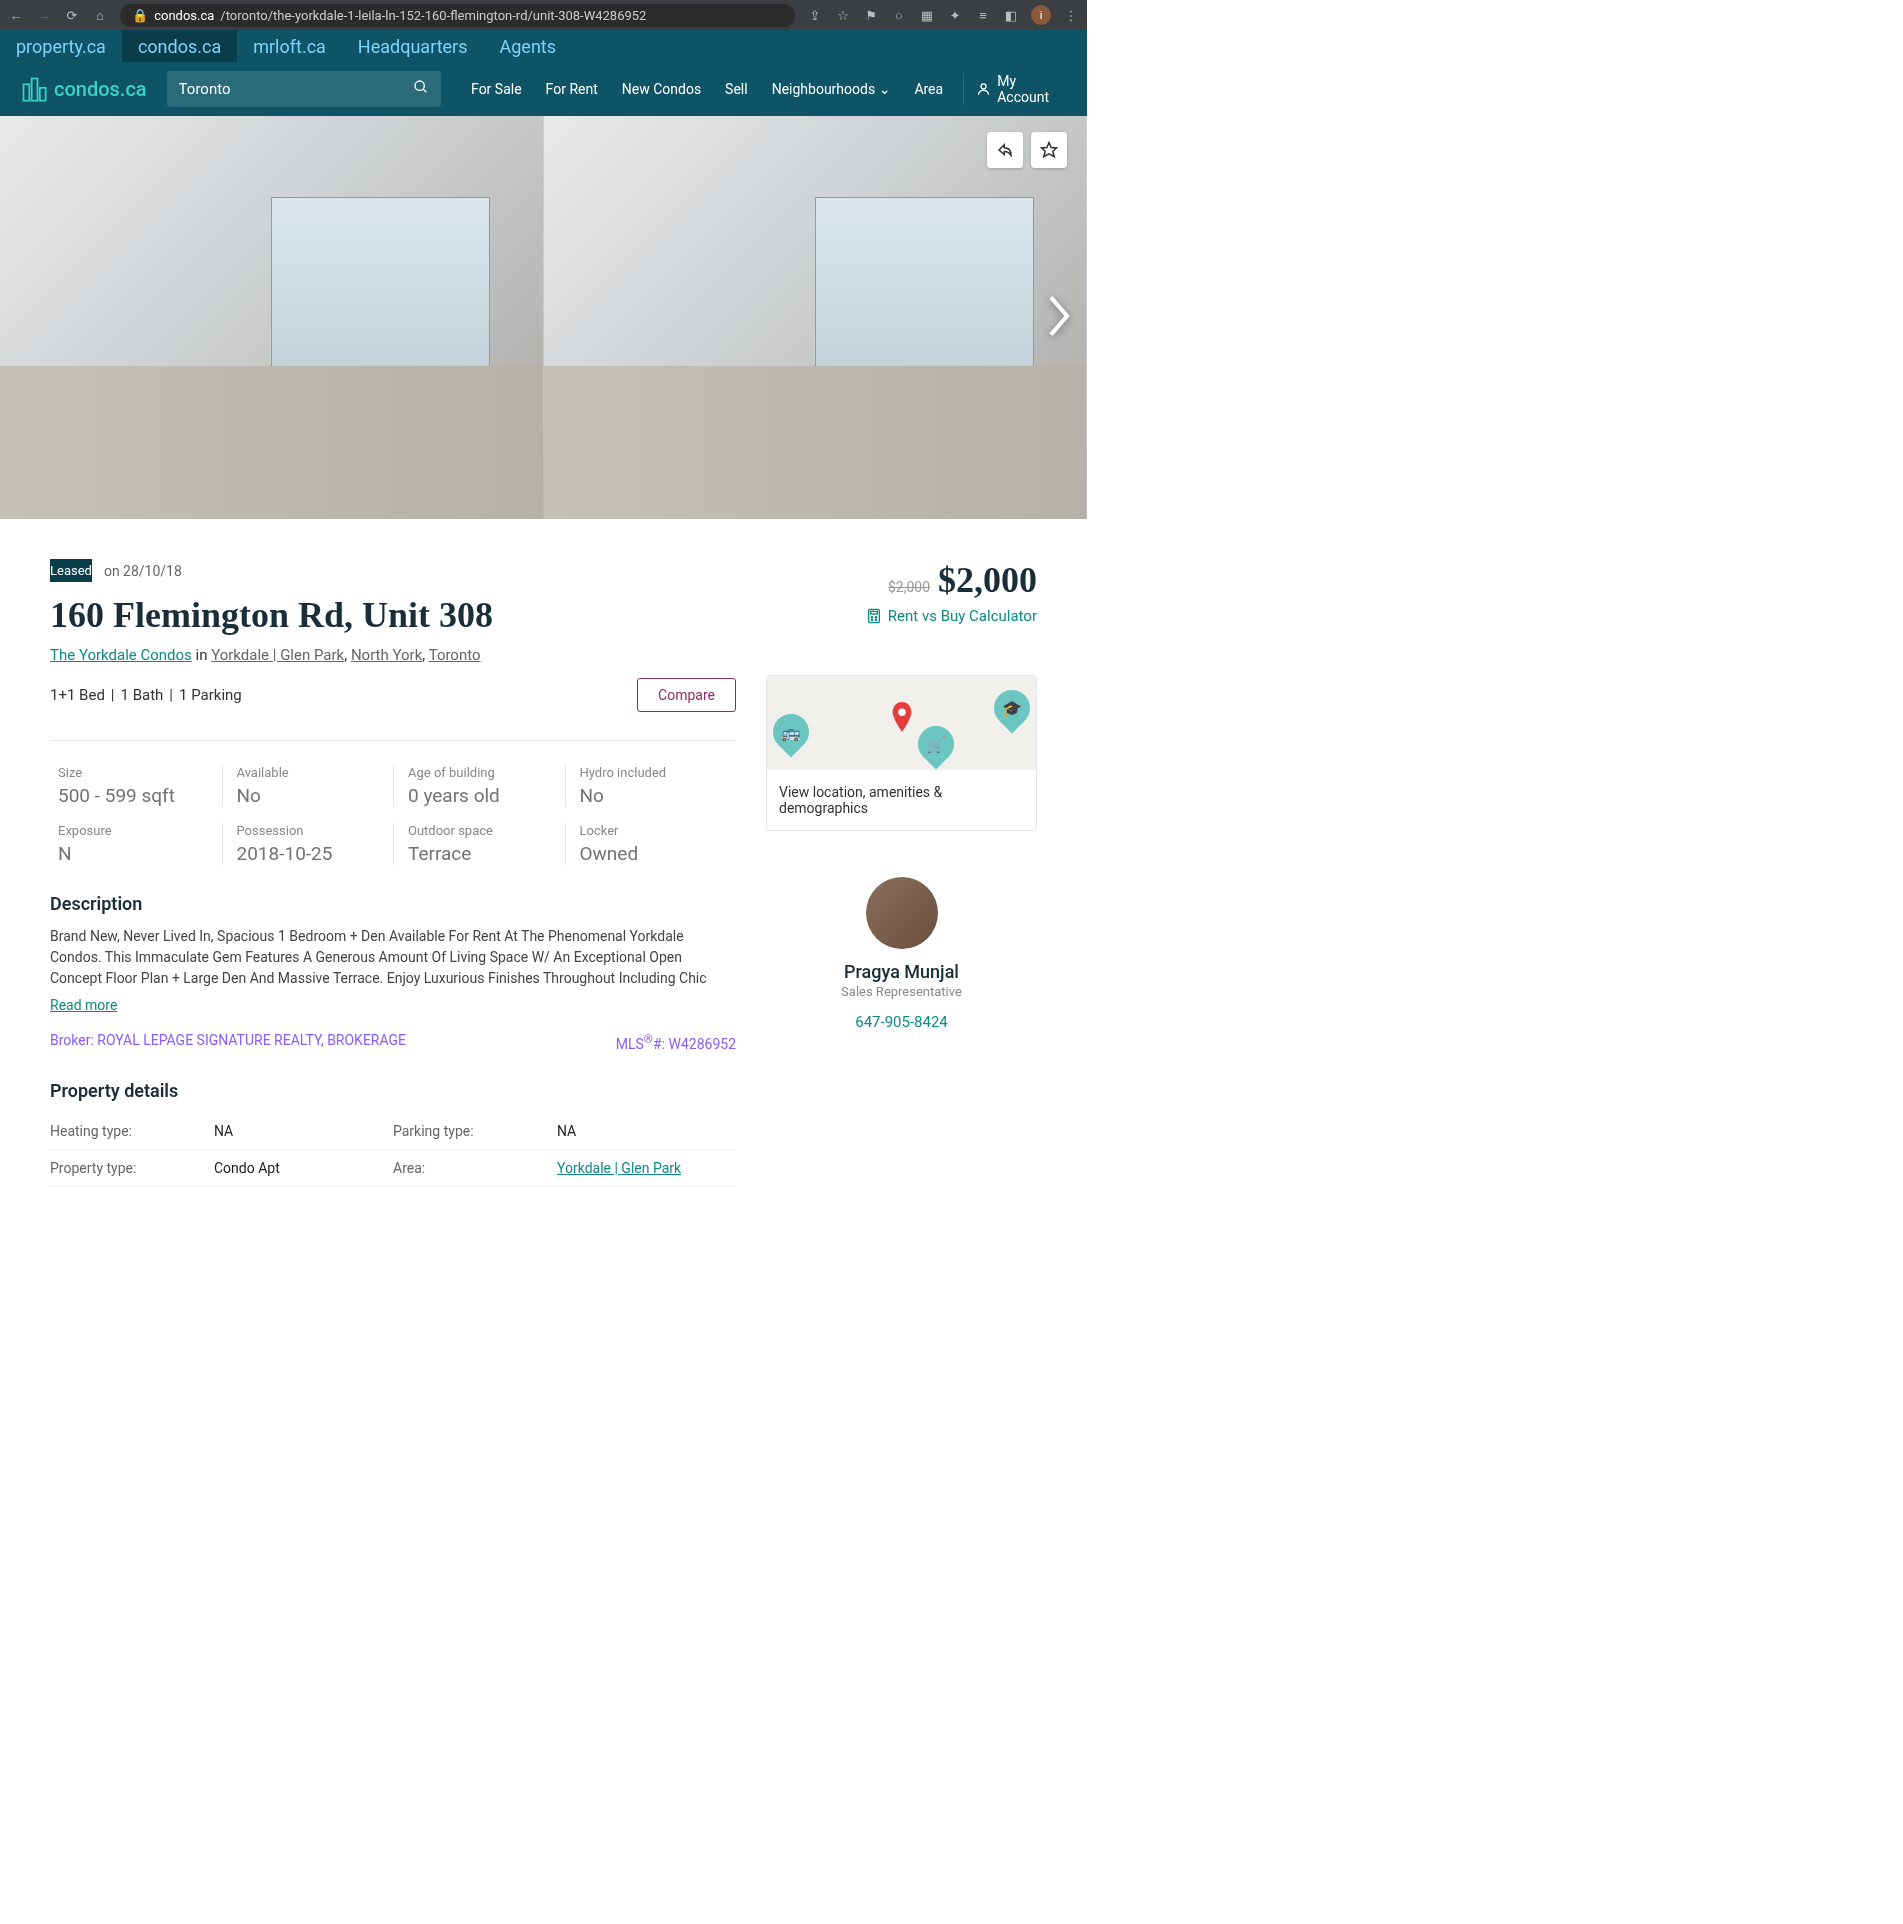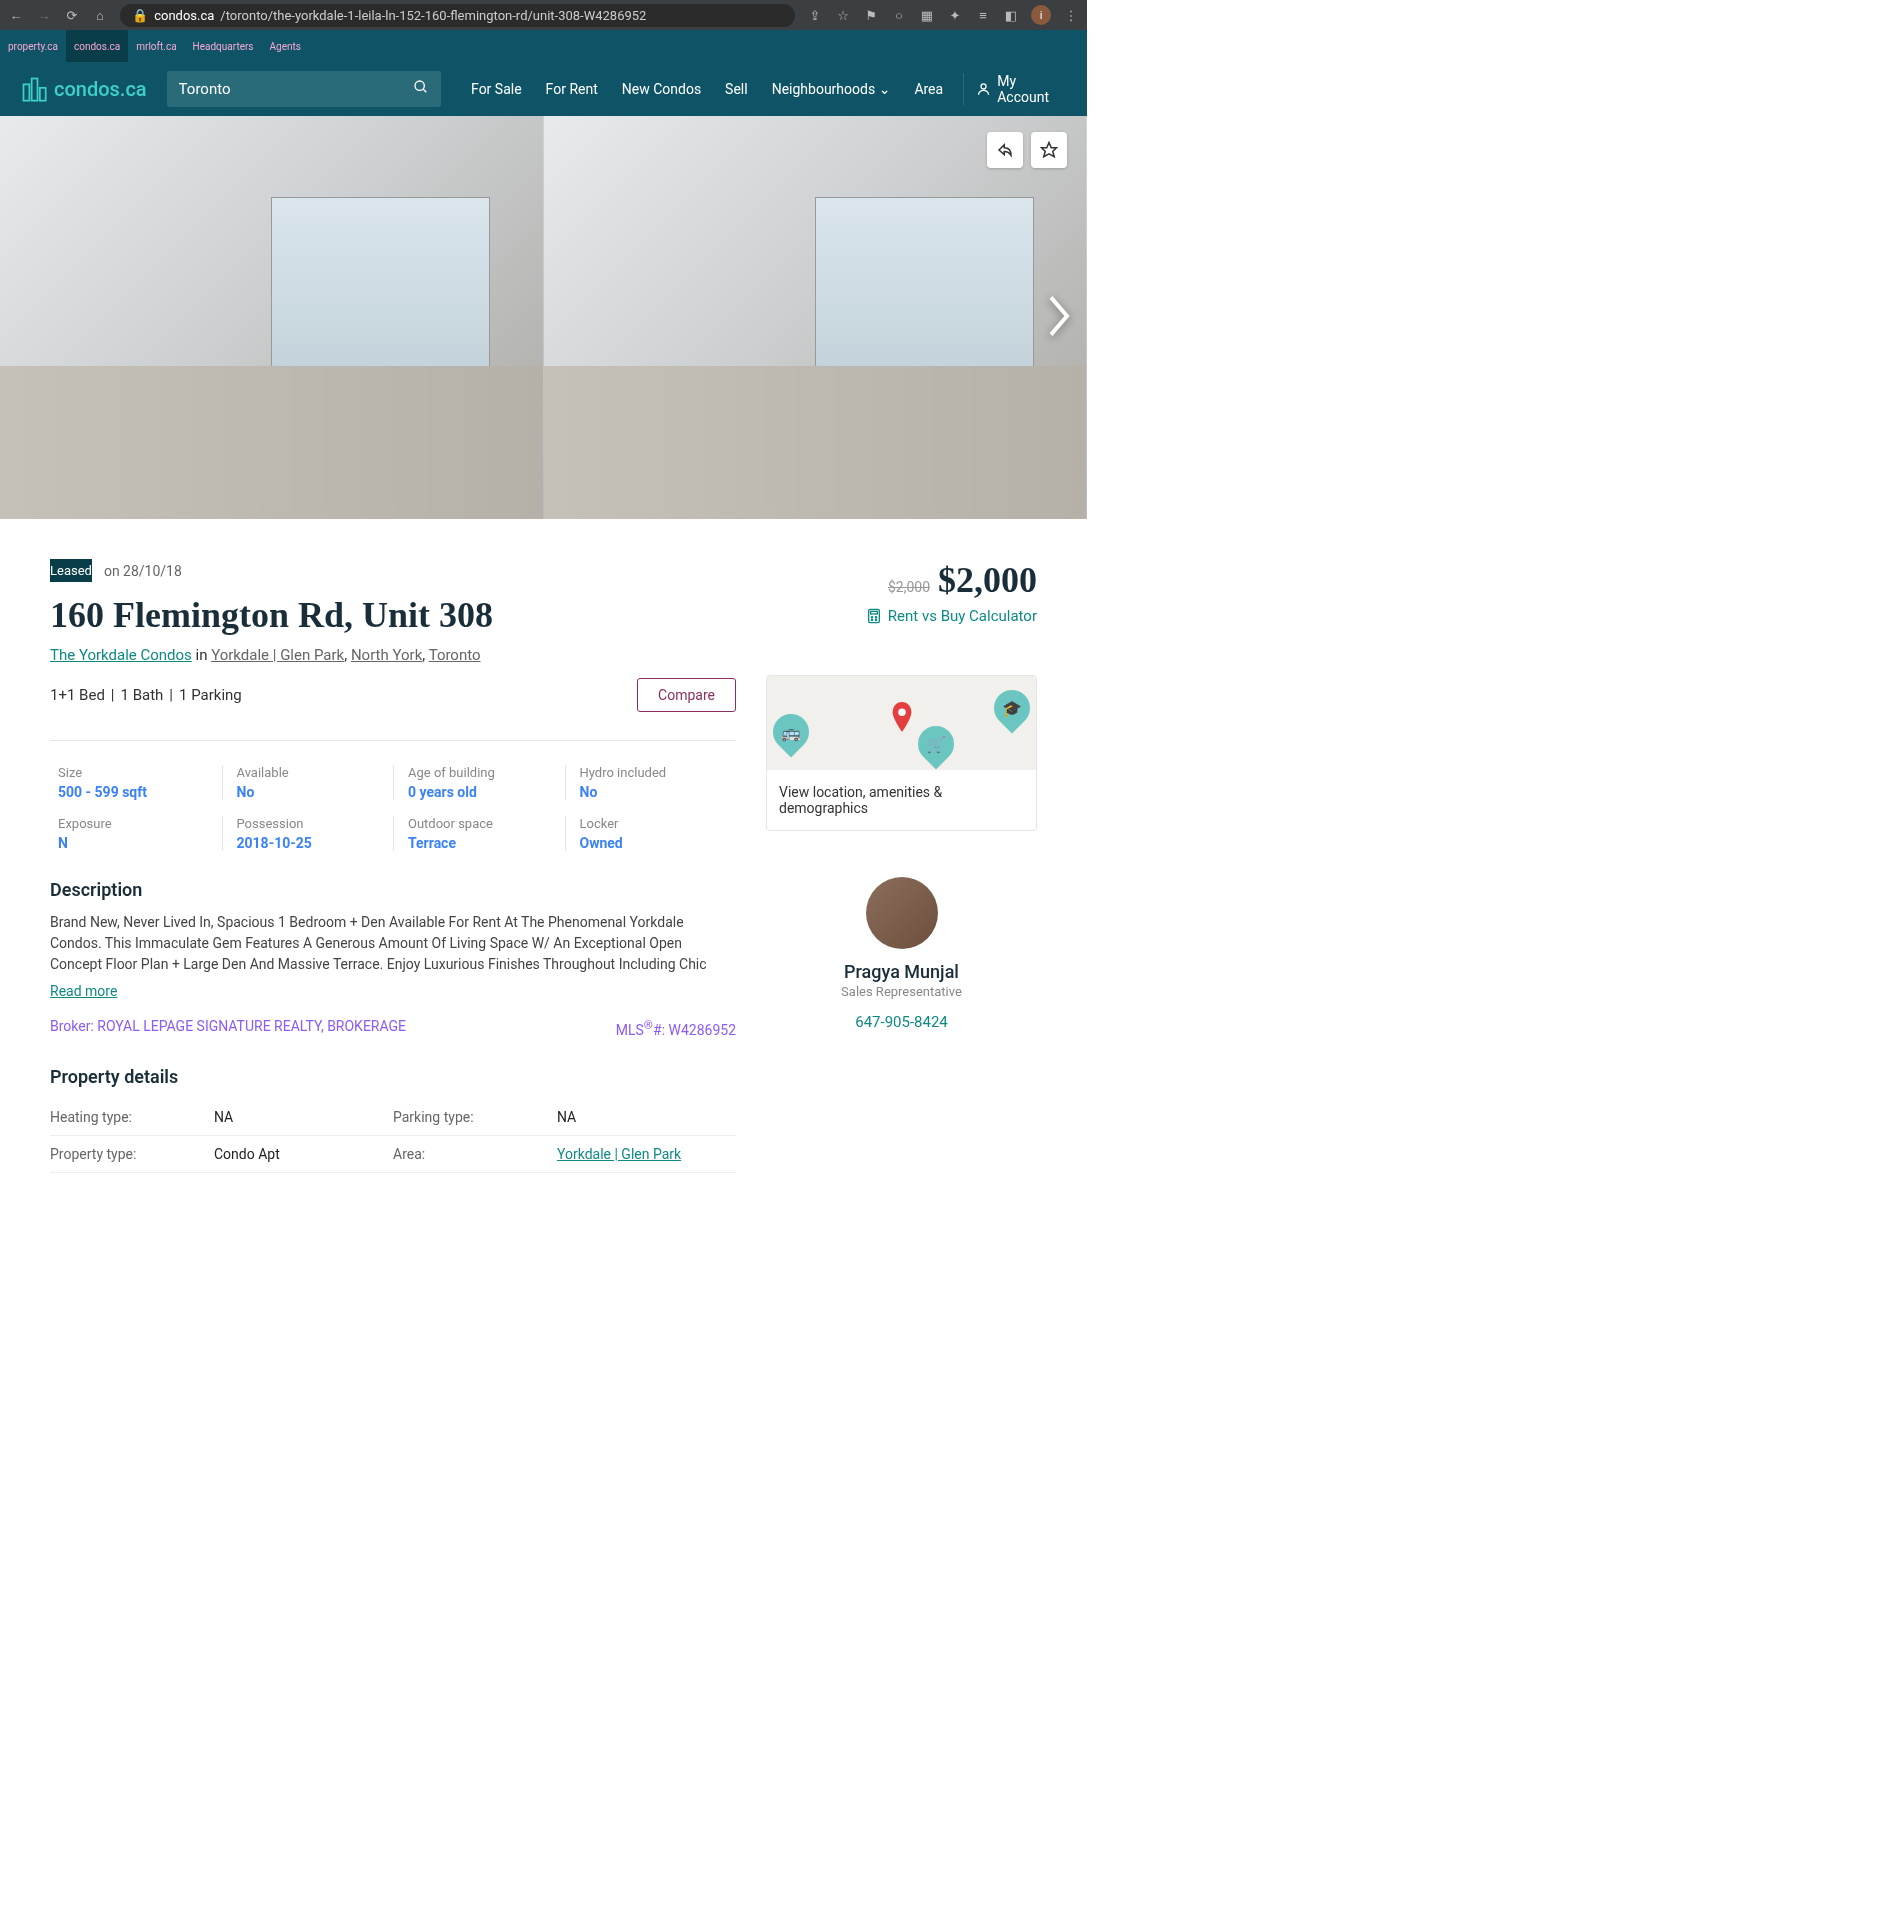--- a/index.html
+++ b/index.html
@@ -5,21 +5,21 @@
 *{margin:0;padding:0;box-sizing:border-box;font-family:-apple-system,BlinkMacSystemFont,"Segoe UI",Roboto,sans-serif}
 body{background:#fff;width:1087px}
 .browser-chrome{background:#3c3f41;height:30px;display:flex;align-items:center;padding:0 8px;gap:12px;color:#bbb;font-size:13px}
 .browser-chrome .nav-icon{width:16px;height:16px;display:flex;align-items:center;justify-content:center;cursor:pointer}
 .url-bar{flex:1;background:#2b2b2b;border-radius:14px;padding:4px 12px;display:flex;align-items:center;gap:6px;color:#ccc;font-size:13px}
 .url-bar .domain{color:#fff}
 .chrome-right{display:flex;gap:12px;align-items:center}
 .chrome-right .ico{width:16px;height:16px;display:flex;align-items:center;justify-content:center}
 .avatar-circle{width:20px;height:20px;border-radius:50%;background:#8b5a3c;color:#fff;display:flex;align-items:center;justify-content:center;font-size:11px}
 .top-tabs{background:#0e5466;display:flex;height:32px;align-items:stretch}
-.top-tab{padding:0 8px;color:#f9a8d4;font-size:10px;display:flex;align-items:center;cursor:pointer}
+.top-tab{padding:0 16px;color:#7dd3fc;font-size:18px;display:flex;align-items:center;cursor:pointer}
 .top-tab.active{background:#0a3d4a}
 .site-header{background:#0e5466;height:54px;display:flex;align-items:center;padding:0 20px;gap:20px}
 .logo{display:flex;align-items:center;gap:6px;color:#3dd0c9;font-size:20px;font-weight:500}
 .logo-icon{width:28px;height:28px}
 .search-box{background:#2a6b7a;border-radius:3px;width:289px;height:36px;display:flex;align-items:center;padding:0 12px;color:#fff}
 .search-box input{background:transparent;border:none;color:#fff;font-size:15px;flex:1;outline:none}
 .search-box input::placeholder{color:#ccc}
 .nav-items{display:flex;gap:24px;align-items:center;color:#fff;font-size:14px;margin-left:10px}
 .nav-item{cursor:pointer;white-space:nowrap}
 .account{margin-left:auto;display:flex;align-items:center;gap:6px;color:#fff;font-size:14px;border-left:1px solid #2a6b7a;padding-left:12px}
@@ -43,21 +43,21 @@
 .stats-row{display:flex;gap:6px;font-size:15px;color:#333;align-items:center}
 .compare-btn{margin-left:auto;border:1px solid #8b2e5f;color:#8b2e5f;padding:8px 20px;border-radius:3px;background:#fff;font-size:14px;cursor:pointer}
 .price-block{text-align:right}
 .price-old{color:#999;text-decoration:line-through;font-size:14px;margin-right:4px}
 .price-new{font-size:36px;font-weight:600;color:#1a2e3a;font-family:Georgia,serif}
 .calc-link{color:#0e8a84;font-size:15px;cursor:pointer;display:flex;align-items:center;gap:6px;justify-content:flex-end;margin-top:6px}
 .facts-grid{display:grid;grid-template-columns:repeat(4,1fr);border-top:1px solid #e5e5e5;margin-top:28px;padding-top:24px;row-gap:16px}
 .fact{border-left:1px solid #e5e5e5;padding-left:14px}
 .fact:first-child,.fact:nth-child(5){border-left:none;padding-left:8px}
 .fact-label{color:#888;font-size:13px;margin-bottom:4px}
-.fact-value{color:#3b82f6;font-size:14px;font-weight:700}
+.fact-value{color:#737373;font-size:19px;font-weight:400}
 .section-title{font-size:18px;color:#1a2e3a;margin:28px 0 12px;font-weight:600}
 .desc{color:#444;font-size:14px;line-height:1.5}
 .read-more{color:#0e8a84;text-decoration:underline;font-size:14px;cursor:pointer;display:inline-block;margin-top:8px}
 .broker-row{display:flex;justify-content:space-between;color:#8b5cf6;font-size:14px;margin-top:18px}
 .details-table{width:100%;margin-top:10px}
 .details-row{display:flex;border-bottom:1px solid #eee;padding:10px 0}
 .details-row>div{flex:1;display:flex}
 .detail-label{color:#666;font-size:14px;width:164px}
 .detail-value{color:#222;font-size:14px}
 .detail-value.link{color:#0e8a84;text-decoration:underline}

